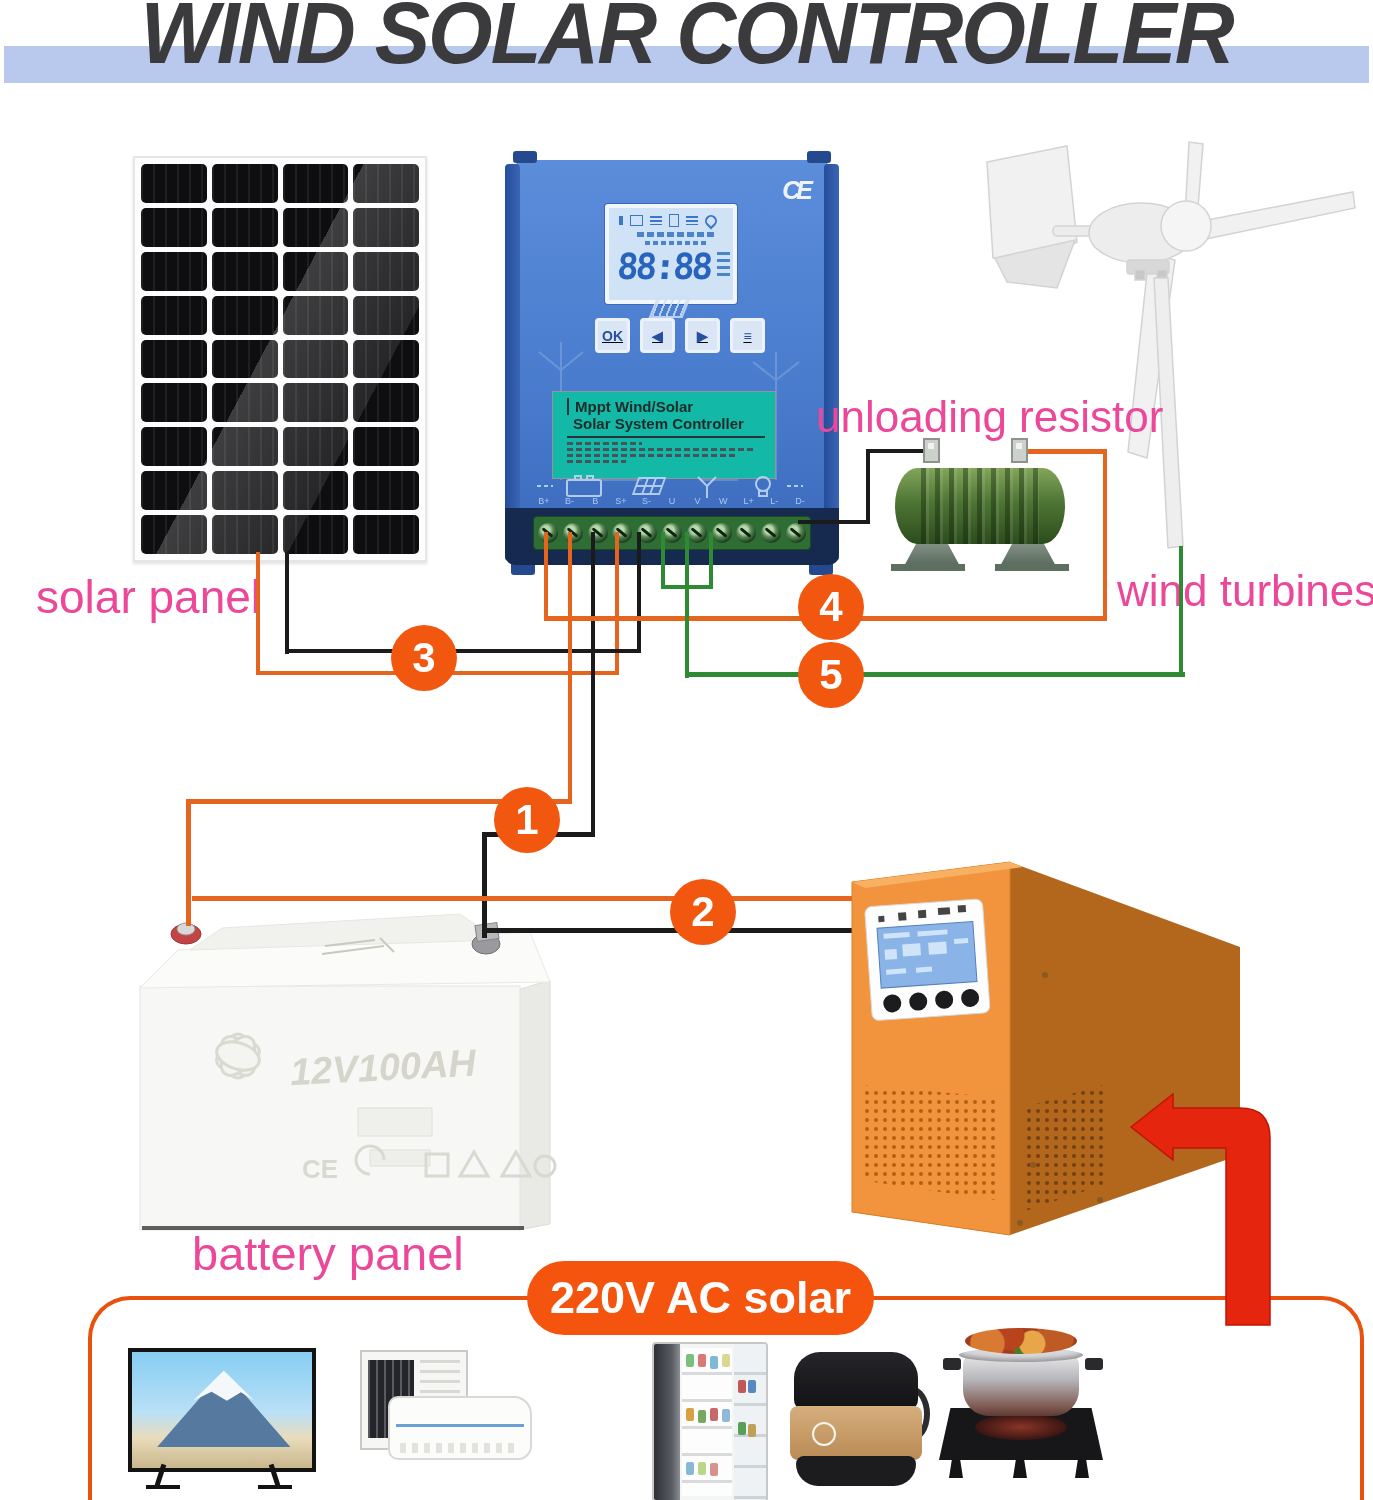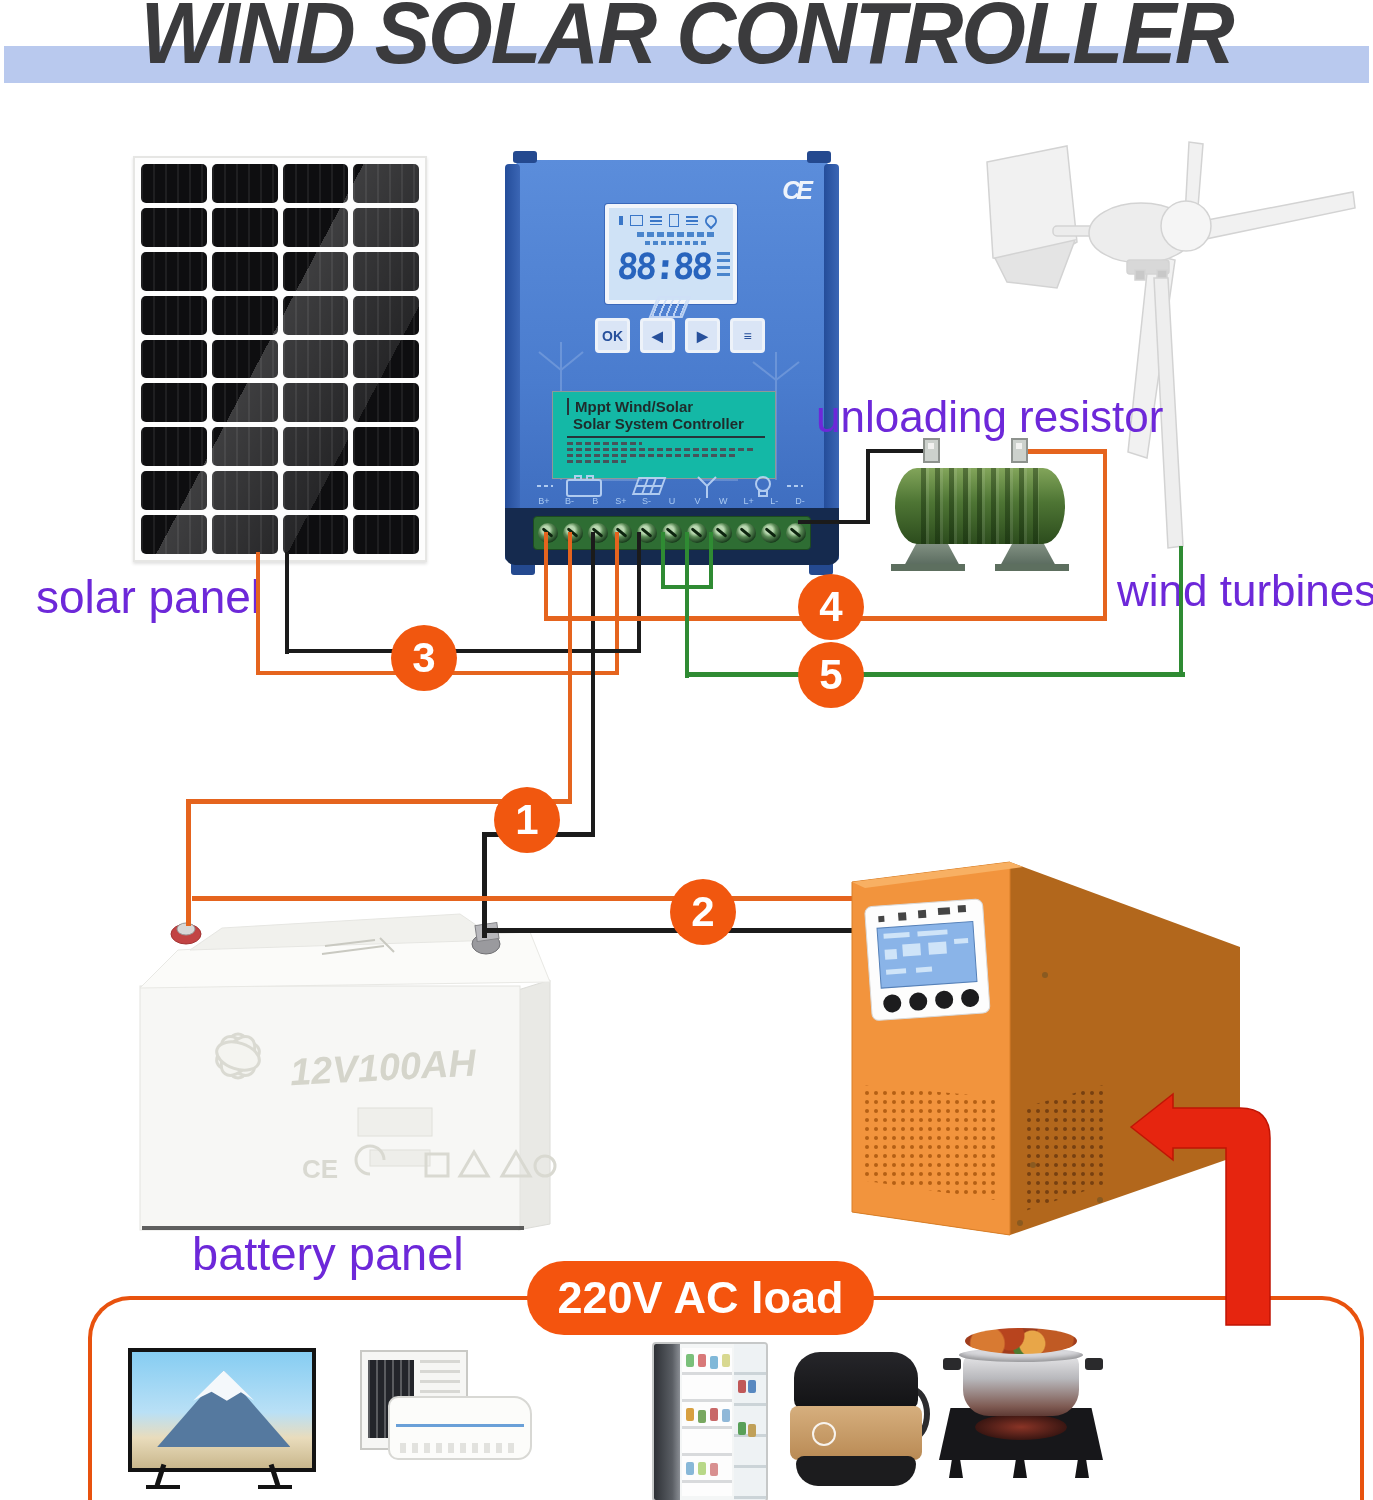--- a/index.html
+++ b/index.html
@@ -7,21 +7,21 @@
           font-family:"Liberation Sans",sans-serif;}
   .abs{position:absolute;}
 
   
   .title-band{position:absolute;left:4px;right:4px;top:46px;height:37px;background:#b9c9ee;z-index:0;}
   .title-text{position:absolute;left:0;width:100%;top:-14px;text-align:center;z-index:1;
     font-size:83px;font-weight:bold;font-style:italic;letter-spacing:-2px;color:#3b3b3d;
     transform:scaleY(1.04);white-space:nowrap;}
 
   
-  .lbl{position:absolute;font-size:44px;color:#6d28d9;white-space:nowrap;z-index:2;}
+  .lbl{position:absolute;font-size:44px;color:#ec4899;white-space:nowrap;z-index:2;}
 
   
   .wire{position:absolute;z-index:4;}
   .wo{background:#e5641e;} .wk{background:#1b1b1b;} .wg{background:#2f8b33;}
   .badge{position:absolute;width:66px;height:66px;border-radius:50%;background:#f1570f;
     color:#fff;font-size:42px;font-weight:bold;display:flex;align-items:center;justify-content:center;
     z-index:6;}
 
   
   .solar{position:absolute;left:133px;top:156px;width:290px;height:402px;background:#fdfdfd;
@@ -54,21 +54,21 @@
     background:repeating-linear-gradient(90deg,#4a85cc 0 7px,transparent 7px 10px);}
   .lcd-line2{position:absolute;left:36px;top:33px;width:64px;height:4px;
     background:repeating-linear-gradient(90deg,#4a85cc 0 5px,transparent 5px 8px);}
   .lcd-digits{position:absolute;left:8px;top:38px;font-family:"DejaVu Sans Mono",monospace;
     font-size:36px;font-weight:bold;color:#2864bd;letter-spacing:-3px;transform:skewX(-4deg);}
   .lcd-side{position:absolute;right:3px;top:44px;width:13px;
     background:repeating-linear-gradient(180deg,#4a85cc 0 3px,transparent 3px 7px);height:24px;}
   .ctrl-sun{position:absolute;left:148px;top:136px;width:30px;height:18px;
     border:2px solid #cfe0f8;transform:skewX(-22deg);opacity:.85;
     background:repeating-linear-gradient(90deg,#cfe0f8 0 2px,transparent 2px 7px);}
-  .btn-row{position:absolute;left:90px;top:158px;display:flex;gap:10px;}
+  .btn-row{position:absolute;left:90px;top:158px;display:flex;gap:10px;text-decoration:underline;}
   .btn{width:29px;height:29px;border:3px solid #edf2f9;border-radius:4px;background:rgba(230,238,248,.92);
     color:#27509c;font-size:14px;font-weight:bold;display:flex;align-items:center;justify-content:center;}
   .plate{position:absolute;left:48px;top:232px;width:222px;height:86px;background:#14b8a6;
     padding:6px 10px 6px 14px;box-sizing:border-box;box-shadow:0 0 0 1px #8f9898;}
   .plate-h{font-size:15px;font-weight:bold;color:#1f2b2b;line-height:1.15;border-left:2px solid #27333a;
     padding-left:6px;}
   .plate-sep{height:2px;background:#27333a;margin:3px 0 4px 0;}
   .fp{height:3px;background:repeating-linear-gradient(90deg,#47535a 0 6px,transparent 6px 9px);margin:3px 0;}
   .icon-row{position:absolute;left:30px;top:312px;width:272px;height:28px;}
   .tlabels{position:absolute;left:28px;top:336px;width:278px;display:flex;justify-content:space-between;}
@@ -490,21 +490,21 @@
         <circle cx="255" cy="345" r="3"></circle>
         <circle cx="175" cy="368" r="3"></circle>
     </g>
   </svg>
 
   <svg class="abs" style="left:1120px;top:1085px;z-index:6;" width="180" height="245" viewBox="0 0 180 245">
     <path d="M 11 42 L 53 9 L 53 23 L 120 23 Q 150 23 150 53 L 150 240 L 106 240 L 106 63 L 53 63 L 53 75 Z" fill="#e6250f" stroke="#c01505" stroke-width="1.5"></path>
   </svg>
 
   <div class="ac-box"></div>
-  <div class="ac-pill">220V AC load</div>
+  <div class="ac-pill">220V AC solar</div>
 
   <div class="tv">
     <div class="tv-mtn"></div>
     <div class="tv-snow"></div>
   </div>
   <div class="tv-leg" style="left:158px;transform:rotate(18deg);"></div>
   <div class="tv-leg" style="left:272px;transform:rotate(-18deg);"></div>
   <div class="tv-base" style="left:146px;"></div>
   <div class="tv-base" style="left:258px;"></div>
 

